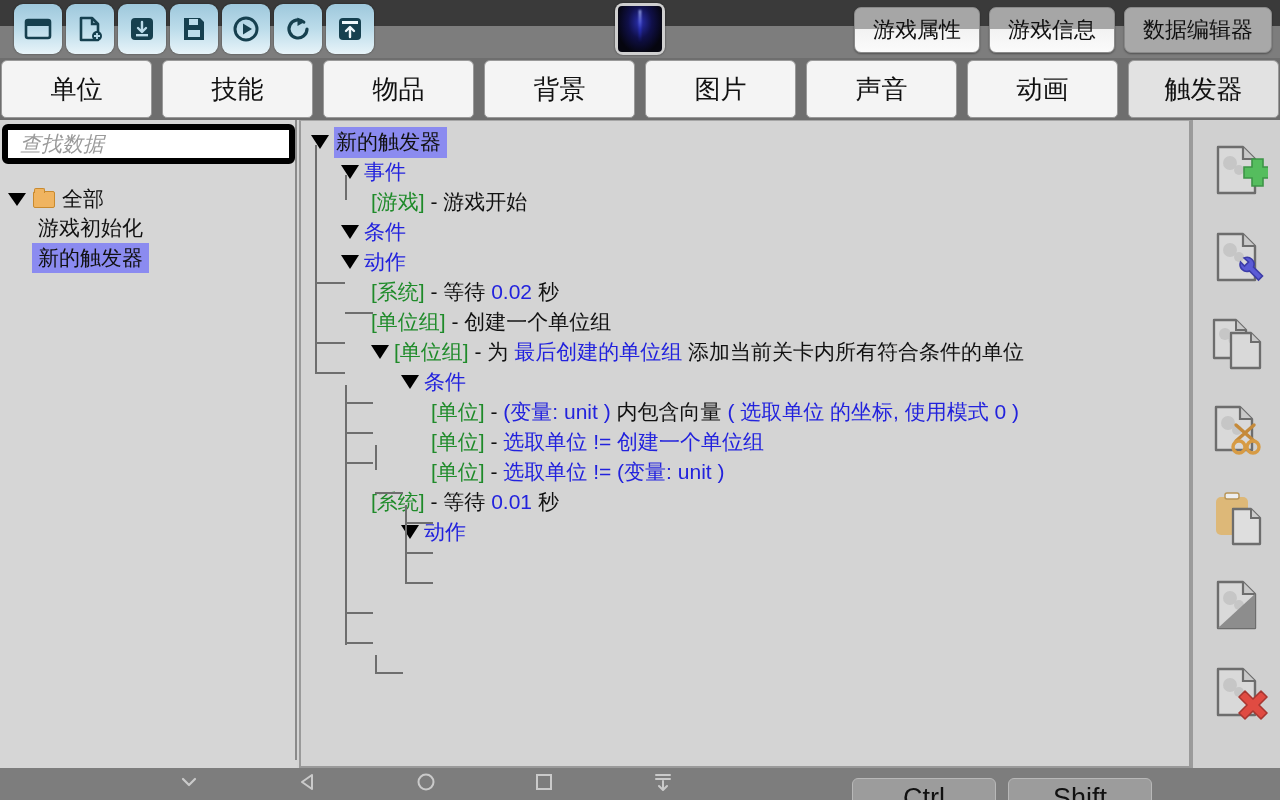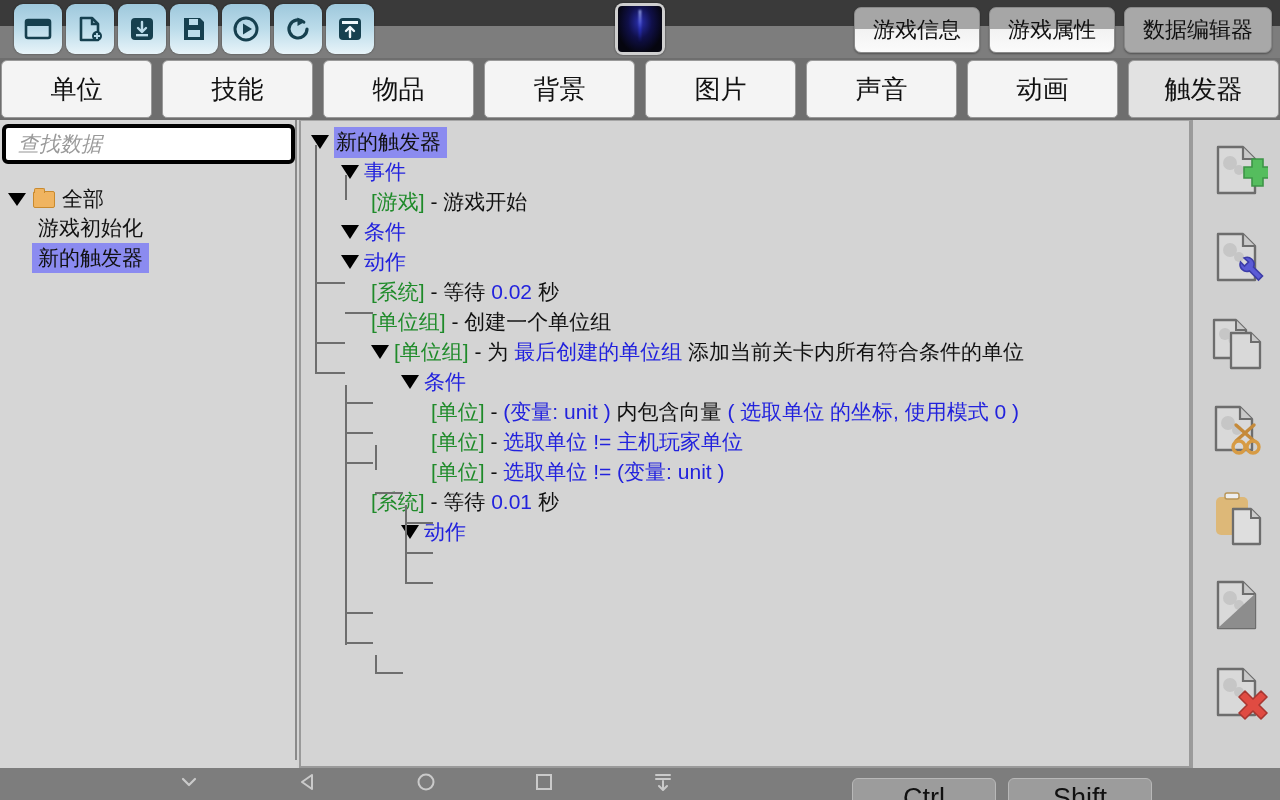--- a/index.html
+++ b/index.html
@@ -79,21 +79,21 @@
   .tab.active { background:#e2e2e2; }
 
   
   .left-panel {
     position:absolute; left:0; top:120px; width:297px; height:648px;
     background:#d6d6d6; border-right:2px solid #8a8a8a;
     padding:2px;
   }
   .search-box {
     width:293px; height:40px; margin:2px 0 0 0;
-    background:#fff; border:4px solid #000000; border-radius:6px;
+    background:#fff; border:6px solid #000000; border-radius:6px;
     display:flex; align-items:center; padding:0 12px;
   }
   .search-box input {
     border:0; outline:0; width:100%; background:transparent;
     font-size:21px; font-style:italic; color:#111;
     font-family:"Liberation Sans","DejaVu Sans",sans-serif;
   }
   .search-box input::placeholder{ color:#9a9a9a; font-style:italic; }
   .list-area { margin-top:10px; padding-left:6px; }
   .list-root { display:flex; align-items:center; gap:7px; height:28px; font-size:21px; color:#111;margin-top:21px; }
@@ -236,22 +236,22 @@
             <path d="M15 23v-9M11 17l4-4 4 4" stroke="#eef7fb" stroke-width="2.4" fill="none" stroke-linecap="round" stroke-linejoin="round"></path>
           </svg>
       </div>
     </div>
 
     <div class="logo-btn">
       <div class="logo-inner"></div>
     </div>
 
     <div class="top-right-btns">
+      <div class="tr-btn">游戏属性</div>
       <div class="tr-btn">游戏信息</div>
-      <div class="tr-btn">游戏属性</div>
       <div class="tr-btn flat">数据编辑器</div>
     </div>
   </div>
 
   <div class="tabs">
     <div class="tab">单位</div>
     <div class="tab">技能</div>
     <div class="tab">物品</div>
     <div class="tab">背景</div>
     <div class="tab">图片</div>
@@ -312,21 +312,21 @@
         <div class="row" style="padding-left: 94px;">
           <span class="caret"></span>
           <span><span class="blue">条件</span></span>
         </div>
         <div class="row" style="padding-left: 124px; text-align: right;">
           <span class="stub" style="width: 0px;"></span>
           <span><span class="green">[单位]</span><span class="dark"> - </span><span class="blue"> (变量: unit )</span><span class="dark"> 内包含向量 </span><span class="blue">( 选取单位 的坐标, 使用模式 0 )</span></span>
         </div>
         <div class="row" style="padding-left: 124px;">
           <span class="stub" style="width: 0px;"></span>
-          <span><span class="green">[单位]</span><span class="dark"> - </span><span class="blue"> 选取单位  !=  主机玩家单位</span></span>
+          <span><span class="green">[单位]</span><span class="dark"> - </span><span class="blue"> 选取单位  !=  创建一个单位组</span></span>
         </div>
         <div class="row" style="padding-left: 124px;">
           <span class="stub" style="width: 0px;"></span>
           <span><span class="green">[单位]</span><span class="dark"> - </span><span class="blue"> 选取单位  !=  (变量: unit )</span></span>
         </div>
         <div class="row" style="padding-left: 64px;">
           <span class="stub" style="width: 0px;"></span>
           <span><span class="green">[系统]</span><span class="dark"> - 等待 </span><span class="blue">0.01</span><span class="dark"> 秒</span></span>
         </div>
         <div class="row" style="padding-left: 94px;">

